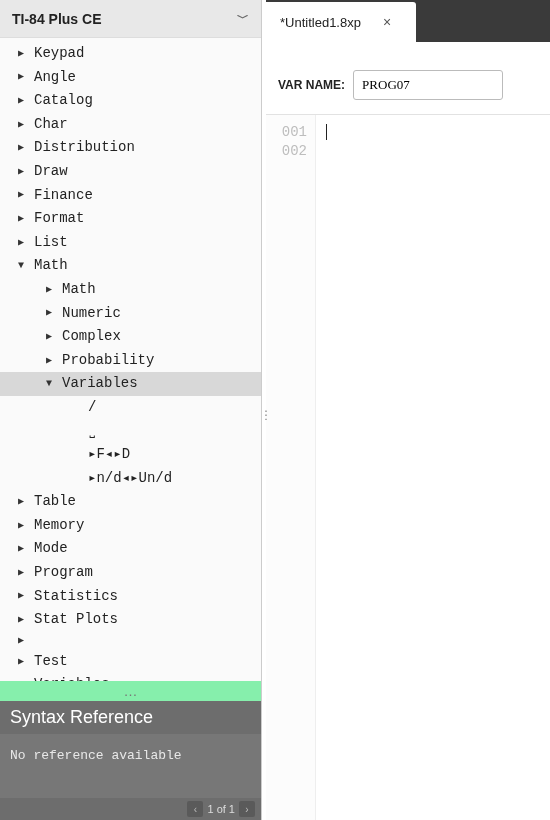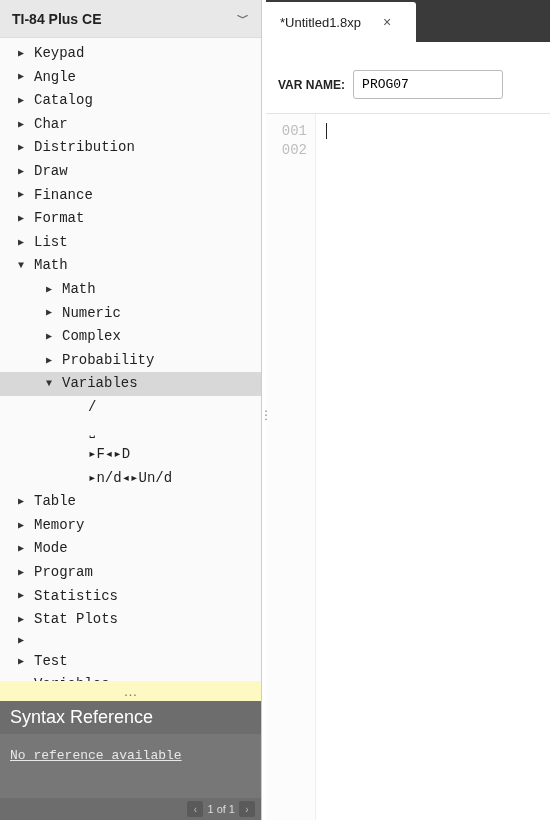--- a/index.html
+++ b/index.html
@@ -2,21 +2,21 @@
 <html><head>
 <meta charset="utf-8">
 <style>
   * { box-sizing: border-box; margin: 0; padding: 0; }
   html, body { width: 550px; height: 820px; font-family: Arial, sans-serif; overflow: hidden; }
   body { display: flex; }
 
   .left-panel {
     width: 262px;
     height: 820px;
-    background: #fef9c3;
+    background: #86efac;
     border-right: 1px solid #ccc;
     display: flex;
     flex-direction: column;
   }
 
   .panel-header {
     background: #e8e8e8;
     padding: 10px 12px;
     font-weight: bold;
     font-size: 14px;
@@ -65,21 +65,20 @@
     padding: 6px 10px;
   }
   .syntax-body {
     background: #777;
     color: #e8e8e8;
     font-family: "Courier New", monospace;
     font-size: 13px;
     padding: 14px 10px;
     flex-shrink: 0;
     height: 64px;
-    text-decoration: underline;
   }
   .pager {
     background: #6d6d6d;
     color: #ddd;
     font-size: 11px;
     height: 22px;
     display: flex;
     justify-content: flex-end;
     align-items: center;
     padding-right: 6px;
@@ -149,21 +148,21 @@
     font-size: 12px;
     font-weight: bold;
     color: #222;
   }
   .var-row input {
     flex: 1;
     border: 1px solid #bbb;
     border-radius: 3px;
     padding: 6px 8px;
     font-size: 13px;
-    font-family: Liberation Mono, monospace;
+    font-family: Liberation Serif, serif;
     max-width: 150px;
   }
 
   .editor-area {
     flex: 1;
     display: flex;
     border-top: 1px solid #e2e2e2;
     font-family: "Courier New", monospace;
     font-size: 14px;
   }

